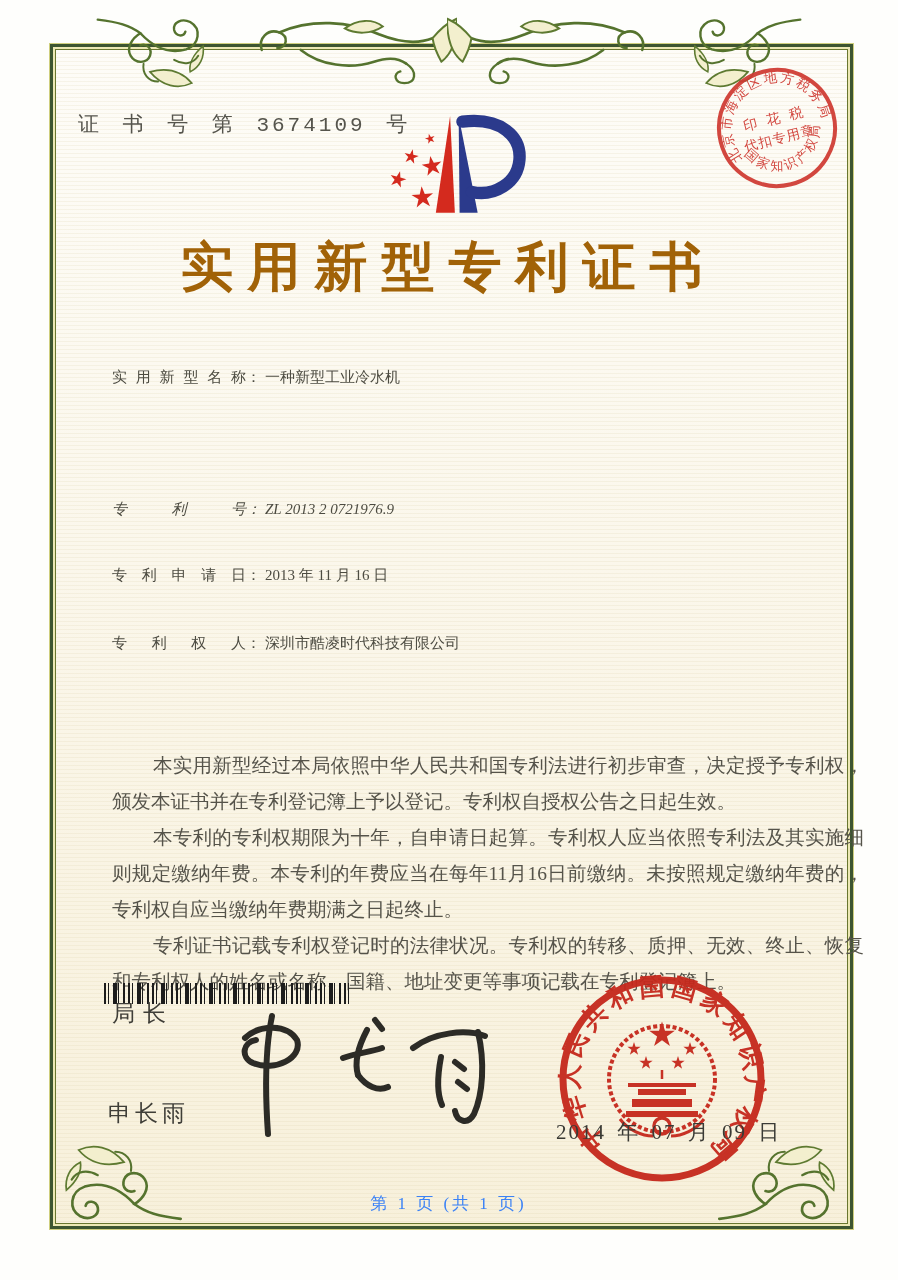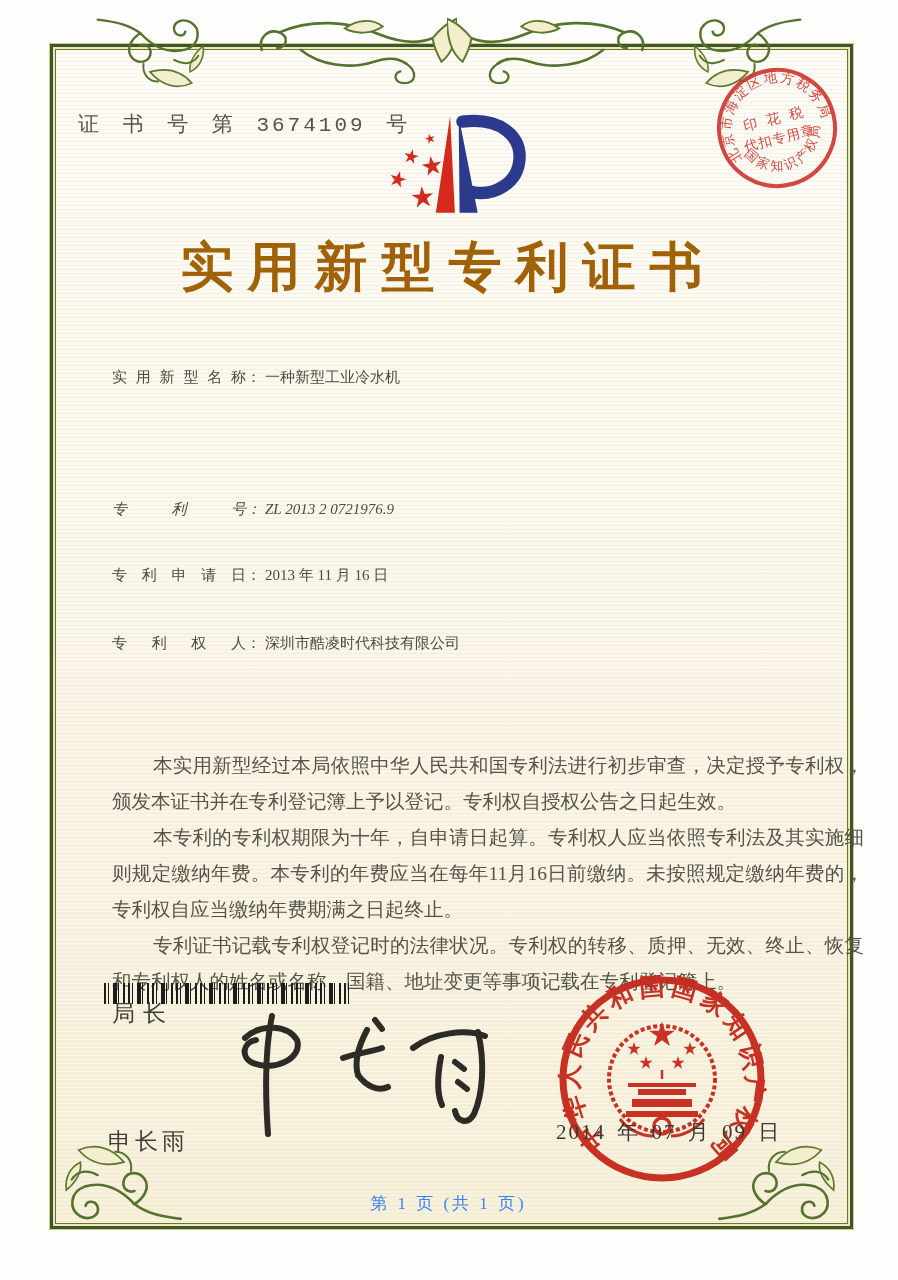--- a/index.html
+++ b/index.html
@@ -33,21 +33,21 @@
   .body-text p{margin:0;text-indent:2.1em;}
   .barcode{left:104px;top:983px;width:246px;height:21px;
     background:repeating-linear-gradient(90deg,
       #1c1c1c 0 2px, transparent 2px 4px,
       #1c1c1c 4px 5px, transparent 5px 9px,
       #1c1c1c 9px 13px, transparent 13px 14px,
       #1c1c1c 14px 15px, transparent 15px 19px,
       #1c1c1c 19px 21px, transparent 21px 24px);
   }
   .juzhang{left:112px;top:998px;font-size:23px;letter-spacing:8px;color:#3f3e38;}
-  .signer-name{left:108px;top:1098px;font-size:23px;letter-spacing:4px;color:#3f3e38;margin-top:28px;}
+  .signer-name{left:108px;top:1098px;font-size:23px;letter-spacing:4px;color:#3f3e38;}
   .signature{left:215px;top:1002px;width:300px;height:145px;}
   .tax-stamp{left:713px;top:64px;width:128px;height:128px;transform:rotate(-14deg);opacity:.93;}
   .office-seal{left:556px;top:973px;width:212px;height:212px;opacity:.95;}
   .seal-date{left:556px;top:1118px;font-size:21px;color:#3a3a35;letter-spacing:2px;word-spacing:4px;z-index:5;}
   .footer{left:50px;top:1192px;width:797px;text-align:center;font-size:17px;letter-spacing:3px;color:#3b82f6;}
   .logo{left:338px;top:100px;width:228px;height:144px;}
   svg text{font-family:"Liberation Serif","DejaVu Serif",serif;}
   .orn{pointer-events:none;}
 </style>
 </head>

